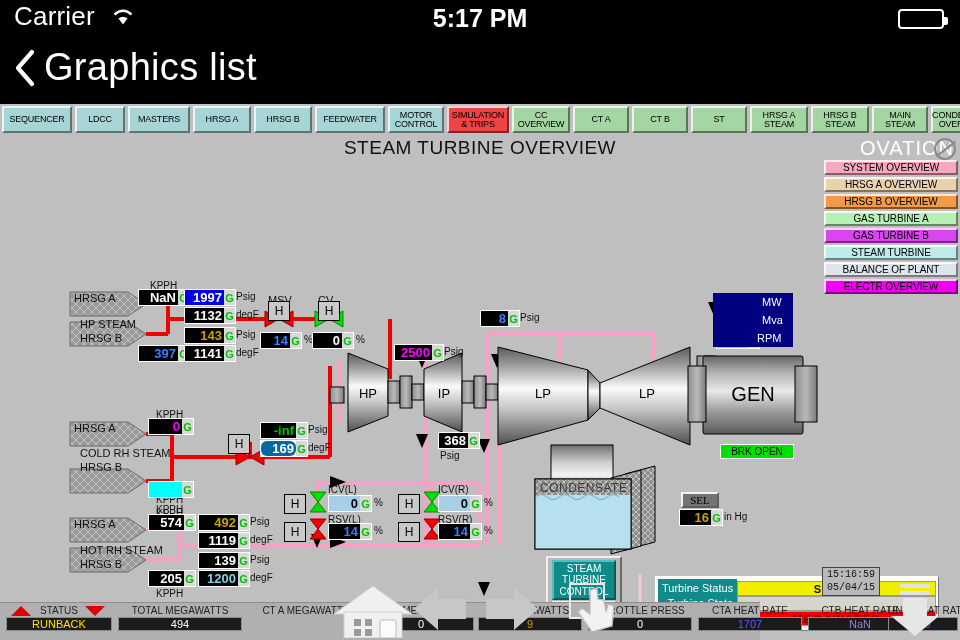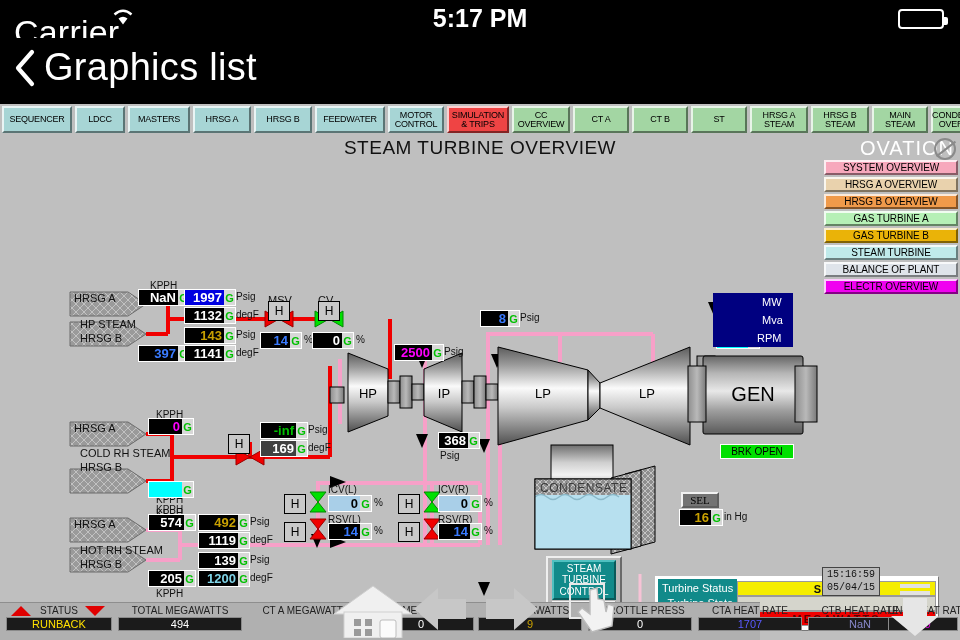--- a/index.html
+++ b/index.html
@@ -3,21 +3,21 @@
 <meta charset="utf-8">
 <style>
   * { box-sizing: border-box; margin:0; padding:0; }
   html,body { width:960px; height:640px; overflow:hidden; background:#000;
     font-family:"Liberation Sans", sans-serif; }
   #app { position:relative; width:960px; height:640px; }
 
   
   .statusbar { position:absolute; left:0; top:0; width:960px; height:38px;
     background:#000; color:#fff; }
-  .sb-carrier { position:absolute; left:14px; top:13px; font-size:34px; letter-spacing:0.2px; }
+  .sb-carrier { position:absolute; left:14px; top:1px; font-size:26px; letter-spacing:0.2px; }
   .sb-wifi { position:absolute; left:112px; top:8px; width:22px; height:18px; }
   .sb-time { position:absolute; left:0; top:4px; width:960px; text-align:center;
     font-size:25px; font-weight:600; }
   .sb-batt { position:absolute; right:16px; top:9px; width:46px; height:20px;
     border:2px solid #fff; border-radius:4px; background:#000; }
   .sb-batt::after { content:""; position:absolute; right:-6px; top:6px; width:4px;
     height:8px; background:#fff; border-radius:0 2px 2px 0; }
 
   
   .navbar { position:absolute; left:0; top:38px; width:960px; height:66px; background:#000; }
@@ -199,21 +199,21 @@
 
     <div class="hmi-title">STEAM TURBINE OVERVIEW</div>
     <div class="ovation">OVATION</div>
     <div class="ov-mark"></div>
 
     <div class="rmenu" id="rmenu">
         <div class="rbtn" style="background: rgb(247, 168, 188);">SYSTEM OVERVIEW</div>
         <div class="rbtn" style="background: rgb(233, 210, 173);">HRSG A OVERVIEW</div>
         <div class="rbtn" style="background: rgb(240, 154, 74);">HRSG B OVERVIEW</div>
         <div class="rbtn" style="background: rgb(182, 240, 182);">GAS TURBINE A</div>
-        <div class="rbtn" style="background: #eab308;">GAS TURBINE B</div>
+        <div class="rbtn" style="background: #d946ef;">GAS TURBINE B</div>
         <div class="rbtn" style="background: rgb(191, 234, 234);">STEAM TURBINE</div>
         <div class="rbtn" style="background: rgb(223, 228, 234);">BALANCE OF PLANT</div>
         <div class="rbtn" style="background: rgb(240, 0, 240);">ELECTR OVERVIEW</div>
       </div>
 
     <svg width="960" height="536" style="position:absolute;left:0;top:0">
       <defs>
         <linearGradient id="gcone" x1="0" y1="0" x2="0" y2="1">
           <stop offset="0%" stop-color="#5c5c5c"></stop>
           <stop offset="18%" stop-color="#9a9a9a"></stop>
@@ -463,21 +463,21 @@
           <div class="fld" style="flex: 1 1 0%; color: rgb(0, 0, 0); background: rgb(0, 255, 255);"></div>
           <div class="gq">G</div>
         </div>
         <div style="position: absolute; left: 228px; top: 330px; width: 22px; height: 20px; background: rgb(201, 201, 201); border: 1px solid rgb(0, 0, 0); display: flex; align-items: center; justify-content: center; font-size: 12px; color: rgb(0, 0, 0);">H</div>
         <div class="vb" style="left: 260px; top: 318px; width: 48px;">
           <div class="fld" style="flex: 1 1 0%; color: rgb(0, 192, 0);">-inf</div>
           <div class="gq">G</div>
         </div>
         <div class="lbl" style="left: 308px; top: 320px; font-size: 10px;">Psig</div>
         <div class="vb" style="left: 260px; top: 336px; width: 48px;">
-          <div class="fld" style="flex: 1 1 0%; color: rgb(255, 255, 255); background: #404040;">169</div>
+          <div class="fld" style="flex: 1 1 0%; color: rgb(255, 255, 255); background: #0369a1; border-radius: 6px;">169</div>
           <div class="gq">G</div>
         </div>
         <div class="lbl" style="left: 308px; top: 338px; font-size: 10px;">degF</div>
         <div class="lbl" style="left: 74px; top: 414px;">HRSG A</div>
         <div class="lbl" style="left: 80px; top: 440px;">HOT RH STEAM</div>
         <div class="lbl" style="left: 80px; top: 454px;">HRSG B</div>
         <div class="lbl" style="left: 156px; top: 400px; font-size: 10px;">KPPH</div>
         <div class="lbl" style="left: 156px; top: 484px; font-size: 10px;">KPPH</div>
         <div class="vb" style="left: 148px; top: 410px; width: 48px;">
           <div class="fld" style="flex: 1 1 0%; color: rgb(255, 255, 255);">574</div>

